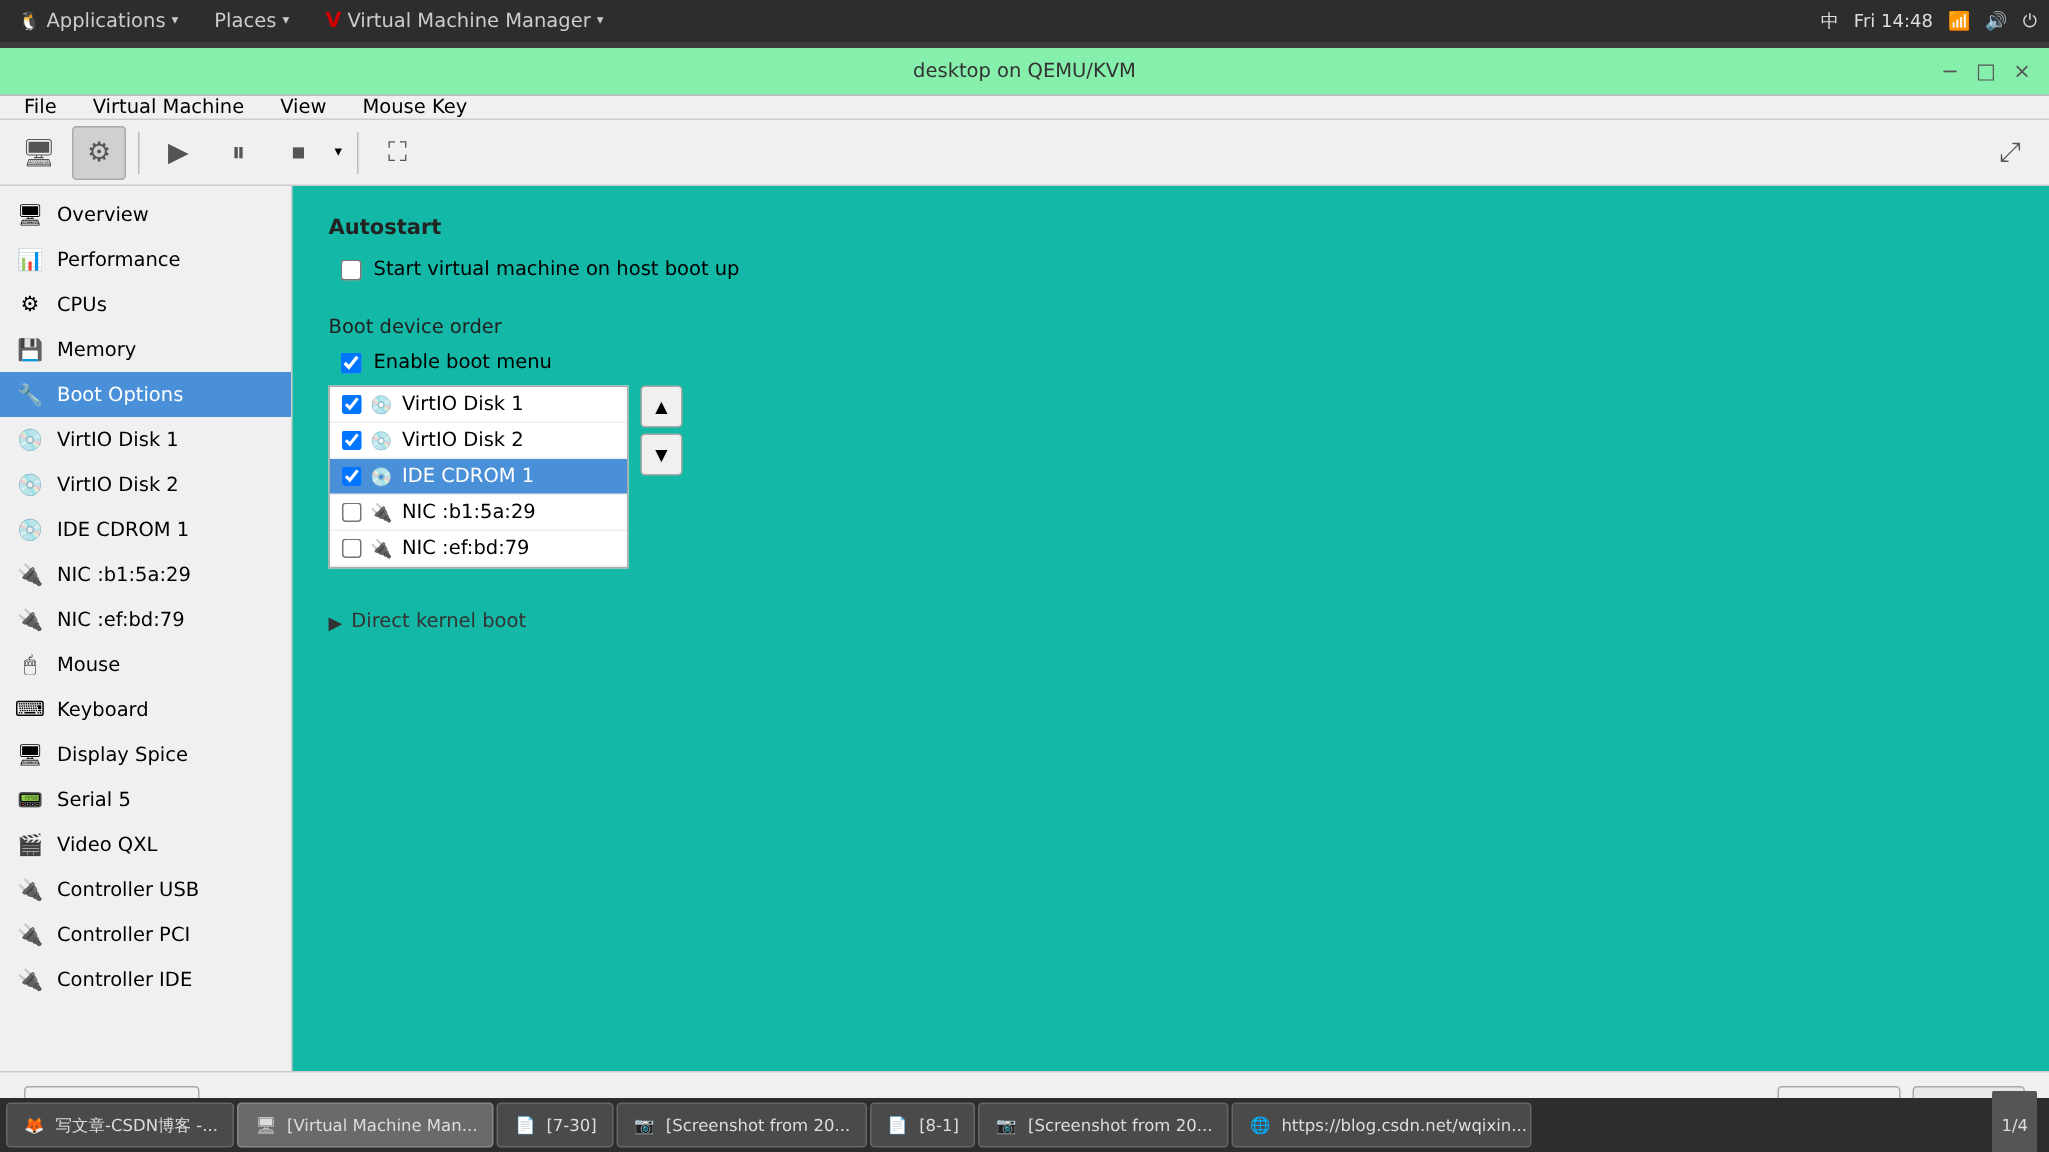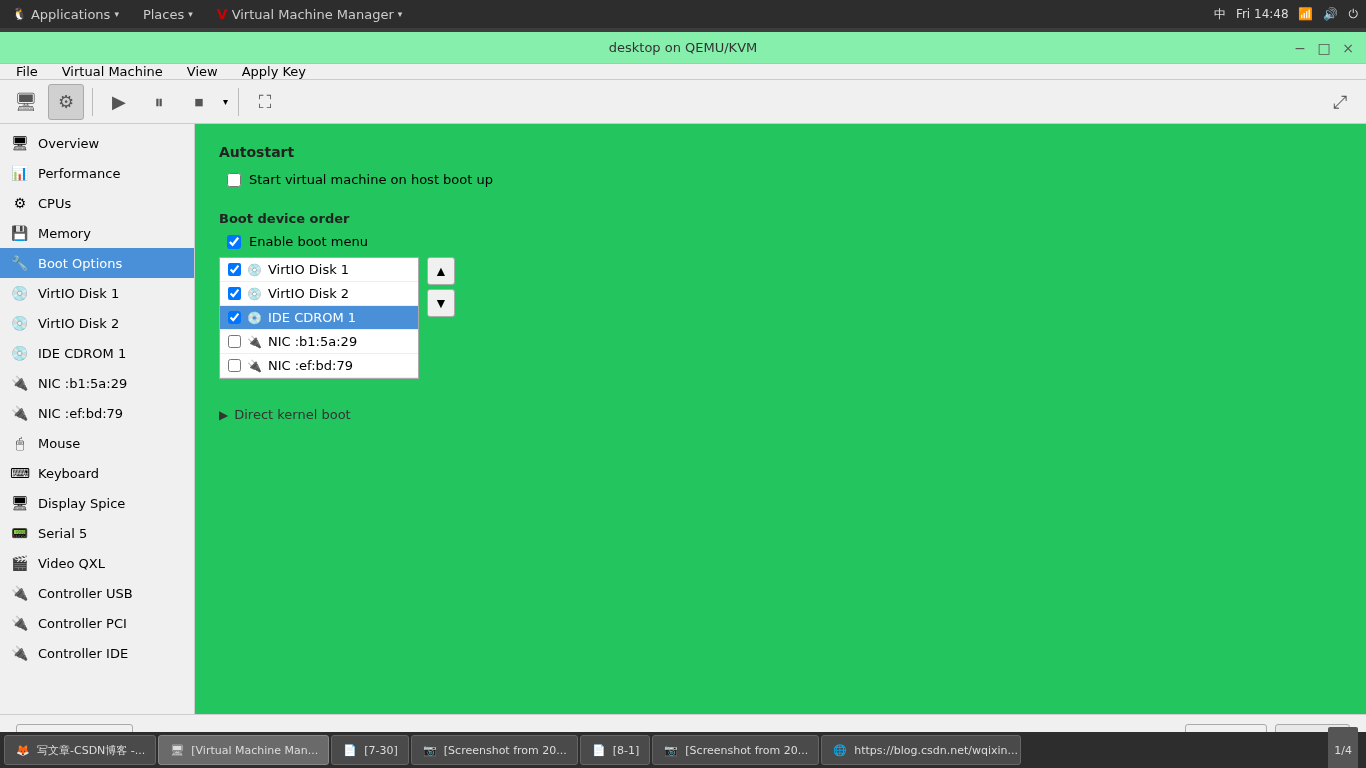--- a/index.html
+++ b/index.html
@@ -35,32 +35,32 @@
     .main-content { display: flex; flex: 1; overflow: hidden; }
 
     
     .sidebar { width: 195px; background: #f0f0f0; border-right: 1px solid #ccc; overflow-y: auto; padding: 4px 0; }
     .sidebar-item { display: flex; align-items: center; gap: 8px; padding: 5px 10px; cursor: pointer; font-size: 13px; }
     .sidebar-item.active { background: #4a90d9; color: #fff; }
     .sidebar-item .item-icon { width: 20px; height: 20px; display: flex; align-items: center; justify-content: center; font-size: 14px; flex-shrink: 0; }
     .sidebar-item .item-label { font-size: 13px; }
 
     
-    .content-panel { flex: 1; background: #22c55e; padding: 20px 24px; overflow-y: auto; }
+    .content-panel { flex: 1; background: #14b8a6; padding: 20px 24px; overflow-y: auto; }
 
     
     .section-title { font-size: 14px; font-weight: bold; color: #222; margin-bottom: 12px; }
     .section-block { margin-bottom: 24px; }
     .checkbox-row { display: flex; align-items: center; gap: 8px; margin-bottom: 8px; padding-left: 8px; }
     .checkbox-row input[type=checkbox] { width: 14px; height: 14px; cursor: pointer; }
     .checkbox-row label { font-size: 13px; cursor: pointer; }
 
     
     .boot-device-section { margin-top: 4px; }
-    .boot-device-header { font-size: 13px; font-weight: bold; color: #222; margin-bottom: 8px; }
+    .boot-device-header { font-size: 13px; font-weight: normal; color: #222; margin-bottom: 8px; }
     .boot-list-container { display: flex; gap: 8px; align-items: flex-start; }
     .boot-list { border: 1px solid #aaa; background: #fff; width: 200px; overflow-y: auto; }
     .boot-list-item { display: flex; align-items: center; gap: 6px; padding: 4px 8px; font-size: 13px; cursor: pointer; border-bottom: 1px solid #eee; }
     .boot-list-item.selected { background: #4a90d9; color: #fff; }
     .boot-list-item.selected .item-sub-icon { color: #fff; }
     .boot-list-item input[type=checkbox] { width: 13px; height: 13px; flex-shrink: 0; cursor: pointer; }
     .boot-list-item .item-sub-icon { font-size: 12px; color: #555; }
     .boot-arrows { display: flex; flex-direction: column; gap: 4px; }
     .arrow-btn { width: 28px; height: 28px; border: 1px solid #aaa; background: #f0f0f0; cursor: pointer; display: flex; align-items: center; justify-content: center; font-size: 14px; border-radius: 3px; }
 
@@ -139,21 +139,21 @@
       <div class="win-btn">−</div>
       <div class="win-btn">□</div>
       <div class="win-btn">×</div>
     </div>
   </div>
 
   <div class="menu-bar">
     <div class="menu-item">File</div>
     <div class="menu-item">Virtual Machine</div>
     <div class="menu-item">View</div>
-    <div class="menu-item">Apply Key</div>
+    <div class="menu-item">Mouse Key</div>
   </div>
 
   <div class="toolbar">
     <div class="tb-btn" title="Open console">🖥</div>
     <div class="tb-btn active" title="Show VM details">⚙</div>
     <div class="tb-separator"></div>
     <div class="tb-btn" title="Run">▶</div>
     <div class="tb-btn" title="Pause">⏸</div>
     <div class="tb-btn" title="Stop">⏹</div>
     <div class="tb-btn-dropdown">

